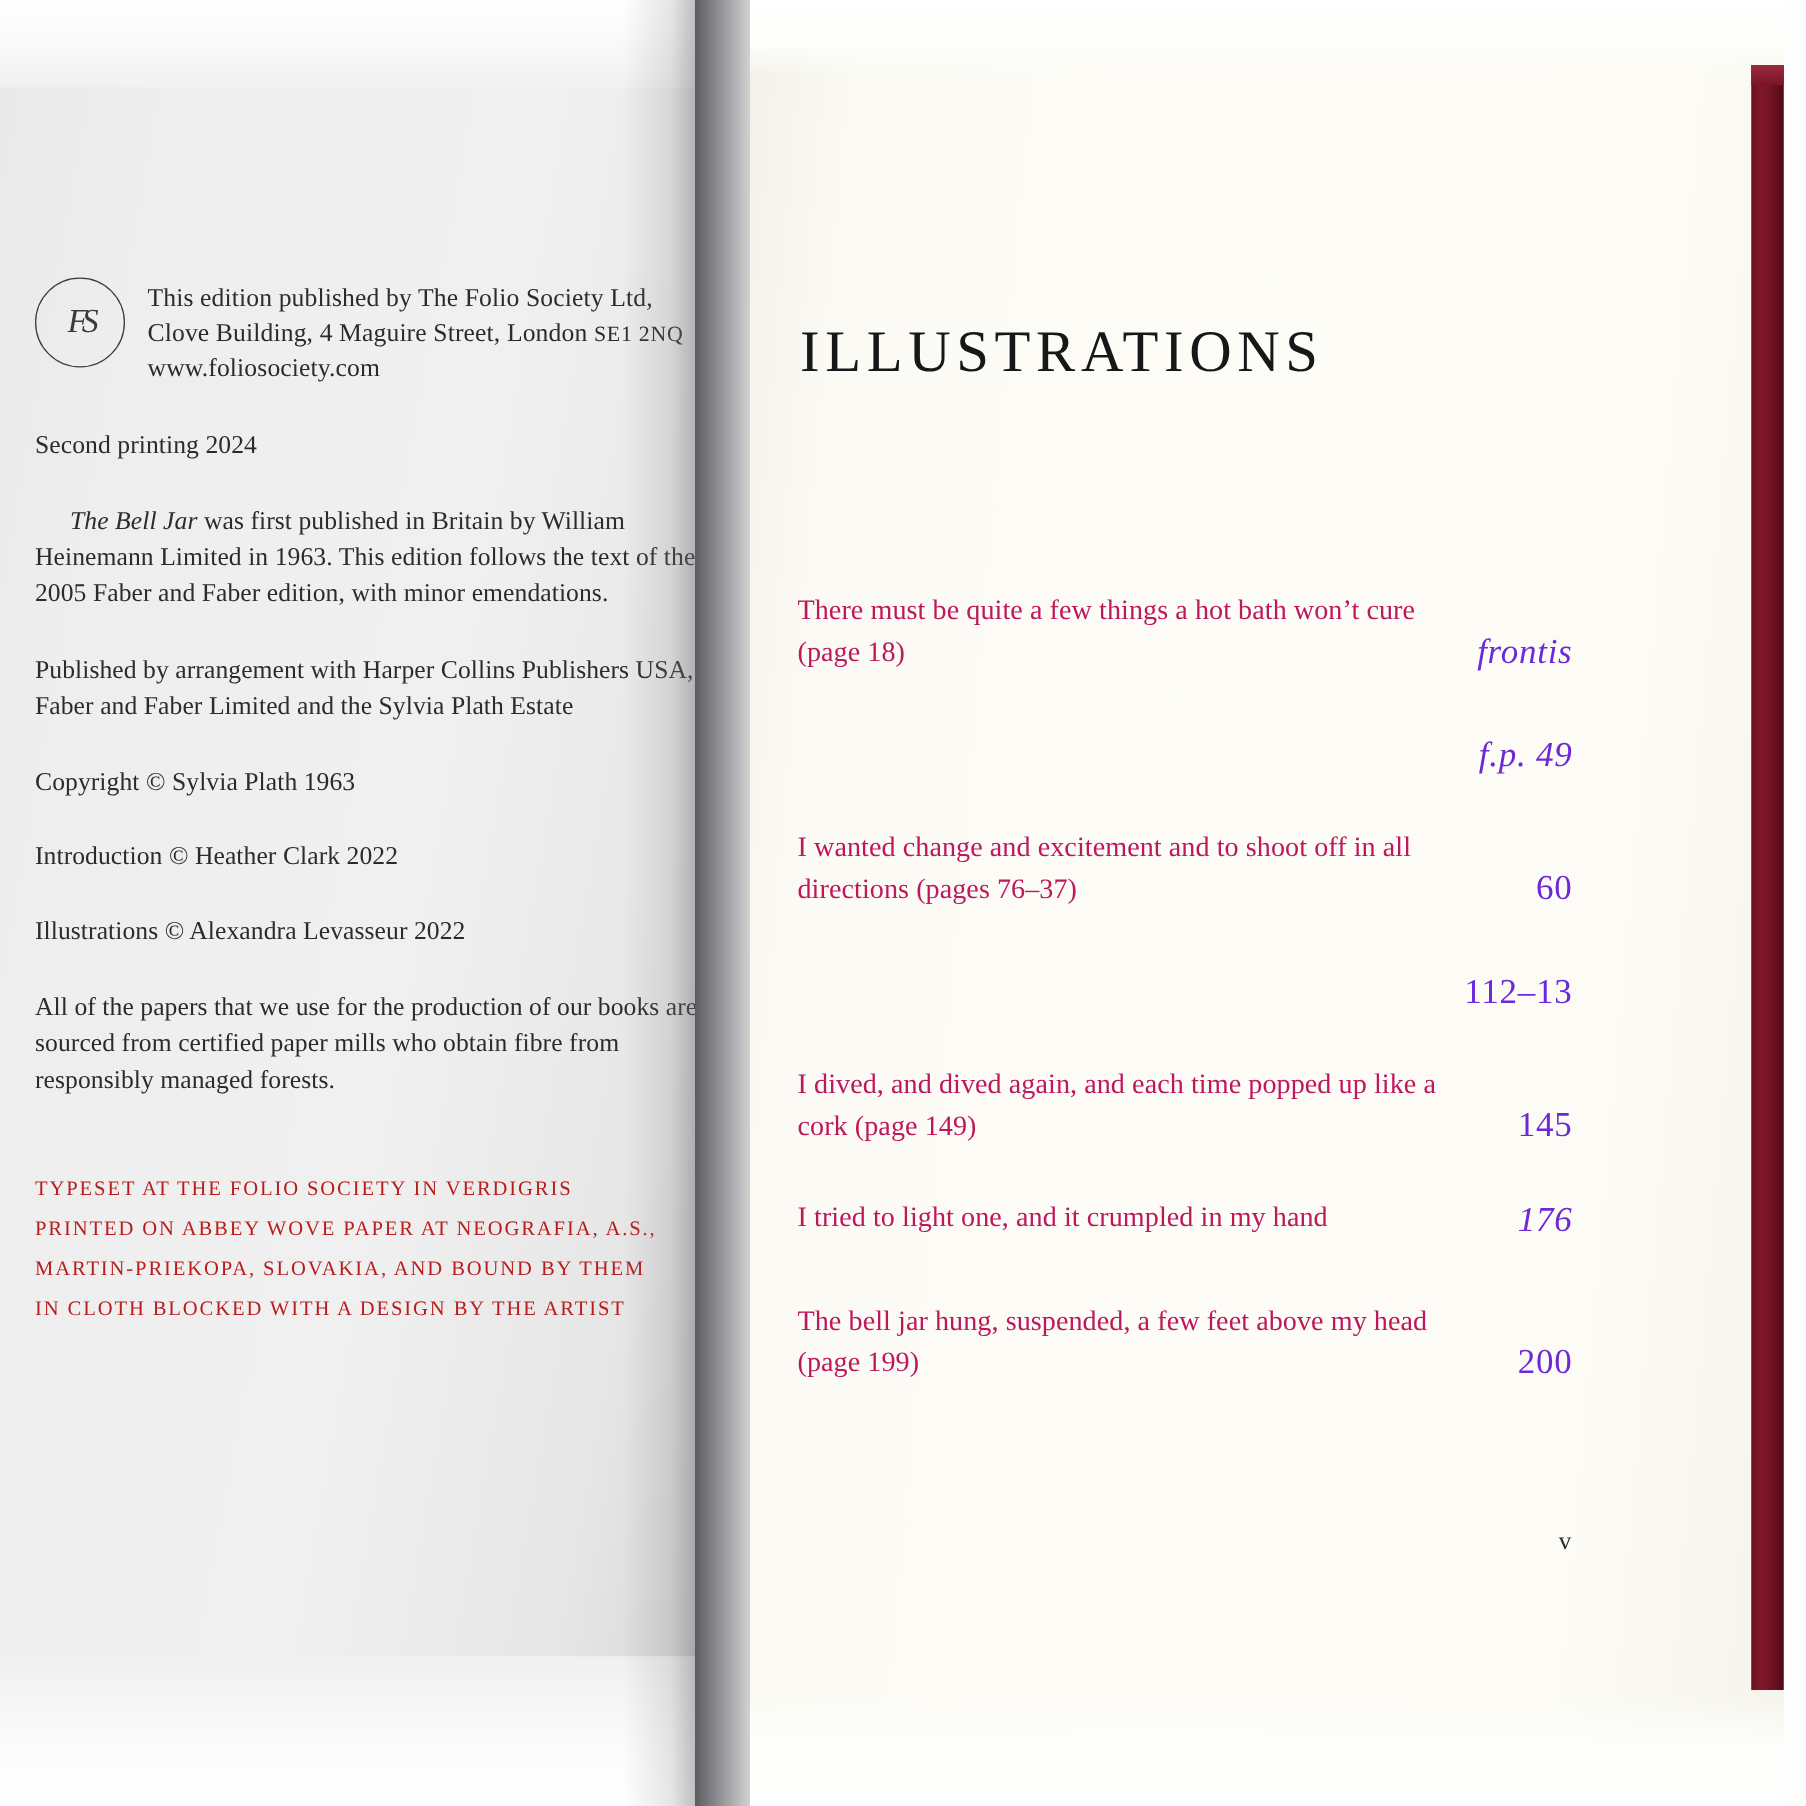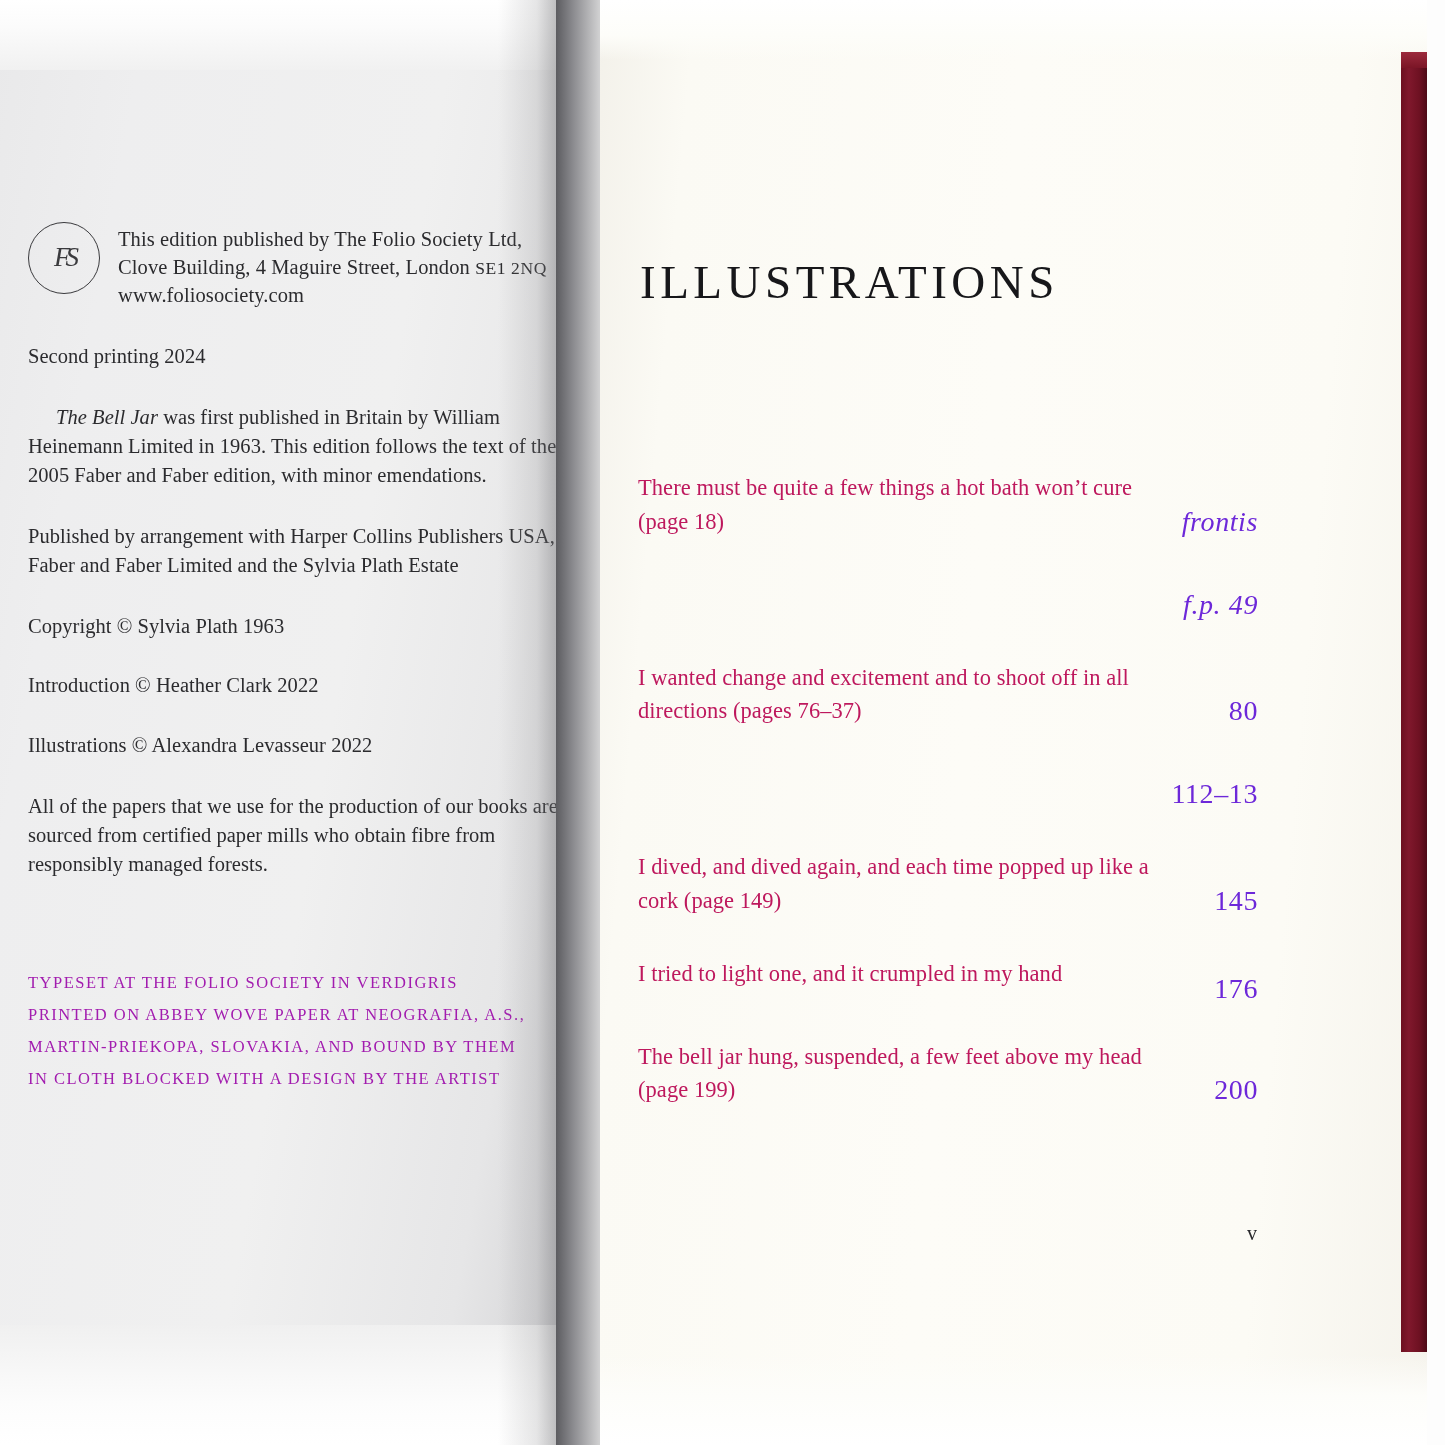--- a/index.html
+++ b/index.html
@@ -162,26 +162,26 @@
   .para {
     font-size: 20.5px;
     line-height: 1.42;
     margin-top: 32px;
     letter-spacing: 0.05px;
   }
   .para.tight { margin-top: 30px; }
   .para em { font-style: italic; margin-left: 28px; }
 
   .colophon {
-    margin-top: 88px;
+    margin-top: 56px;
     font-size: 16.5px;
     line-height: 1.95;
     letter-spacing: 1.5px;
     text-transform: uppercase;
-    color: #a21caf;
+    color: #b91c1c;
   }
 
   
   .ghost-left {
     position: absolute;
     left: 60px;
     top: 330px;
     width: 460px;
     font-size: 74px;
     color: rgba(120,120,125,0.10);
@@ -223,21 +223,21 @@
   .illus-ref {
     position: absolute;
     right: 0;
     bottom: 1px;
     font-size: 28px;
     letter-spacing: 0.6px;
     white-space: nowrap;
     color: #6d28d9;
   }
   .illus-ref.ital { font-style: italic; }
-  .illus-row.single .illus-ref { bottom: auto; top: 16px; }
+  .illus-row.single .illus-ref { bottom: auto; top: 4px; font-style: italic; }
 
   .folio {
     position: absolute;
     left: 638px;
     top: 1222px;
     width: 620px;
     text-align: right;
     font-size: 20px;
     letter-spacing: 1px;
     color: #2a2a2d;
@@ -324,21 +324,21 @@
         <div class="illus-text">There must be quite a few things a hot bath won’t cure (page 18)</div>
         <div class="illus-ref ital">frontis</div>
       </div>
 
       <div class="illus-row">
         <div class="illus-ref ital">f.p. 49</div>
       </div>
 
       <div class="illus-row">
         <div class="illus-text">I wanted change and excitement and to shoot off in all directions (pages 76–37)</div>
-        <div class="illus-ref">80</div>
+        <div class="illus-ref">60</div>
       </div>
 
       <div class="illus-row">
         <div class="illus-ref">112–13</div>
       </div>
 
       <div class="illus-row">
         <div class="illus-text">I dived, and dived again, and each time popped up like a cork (page 149)</div>
         <div class="illus-ref">145</div>
       </div>

